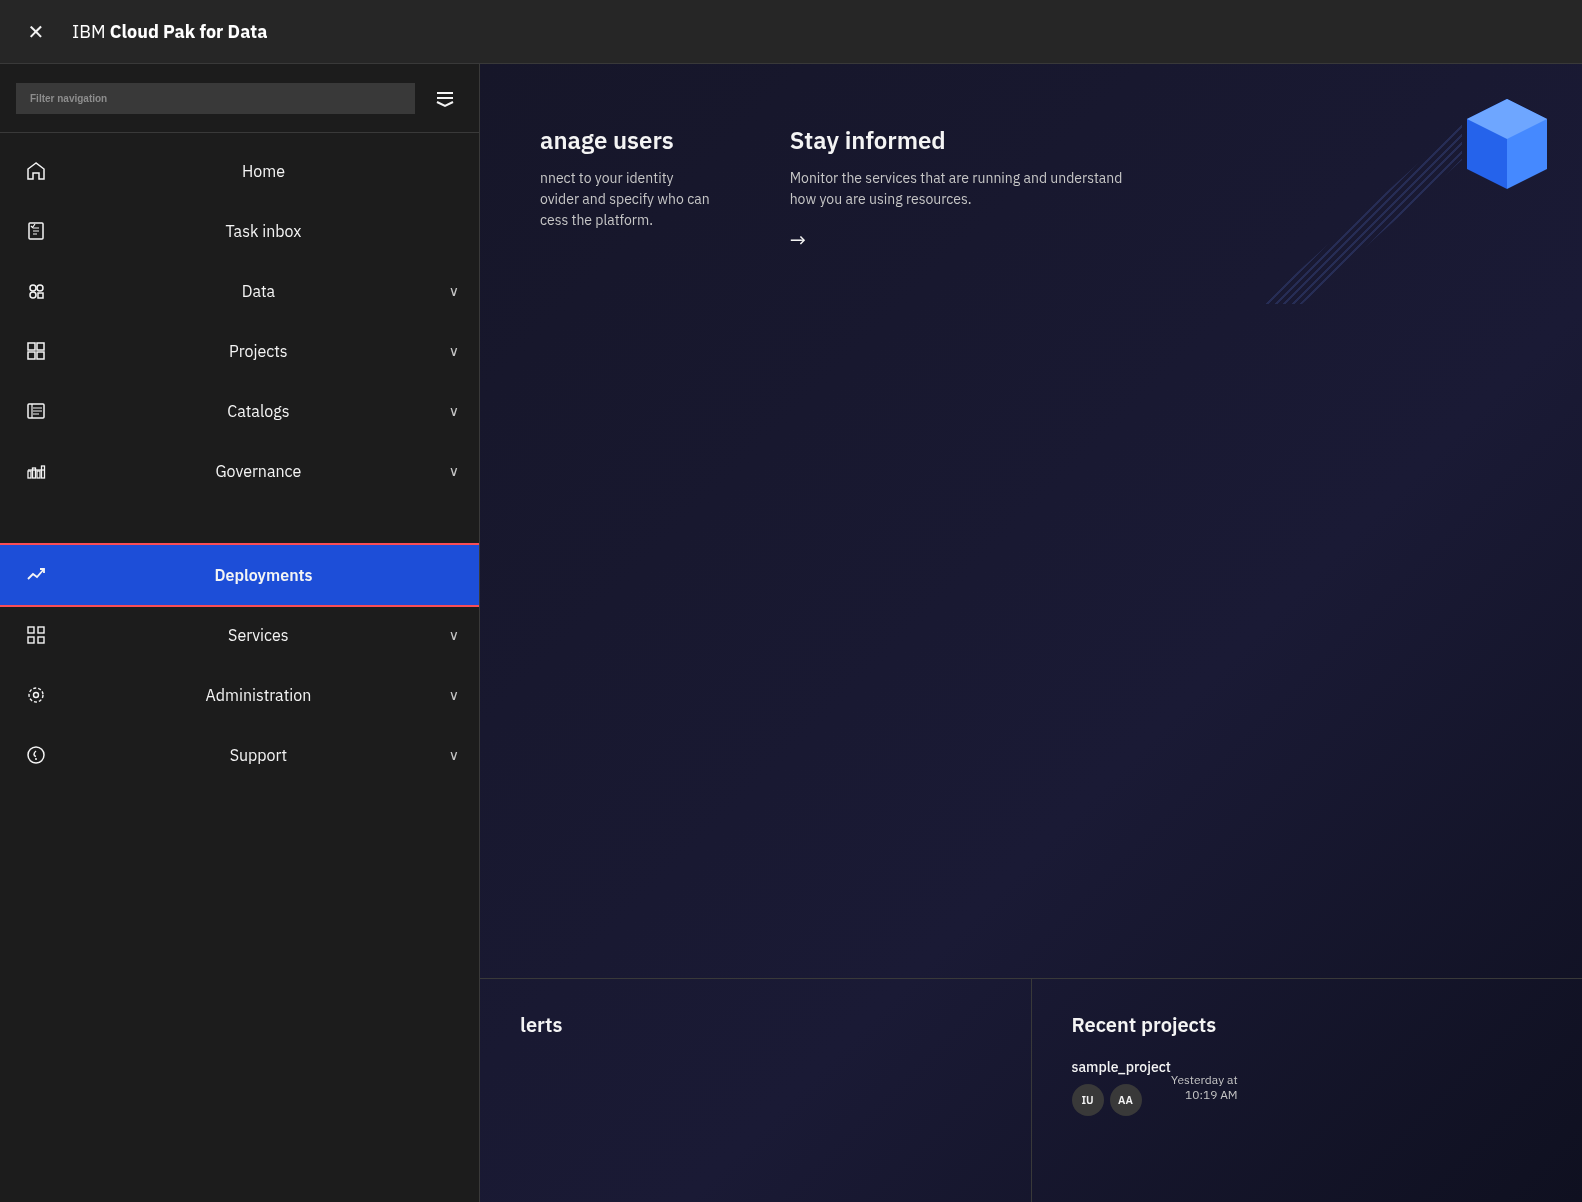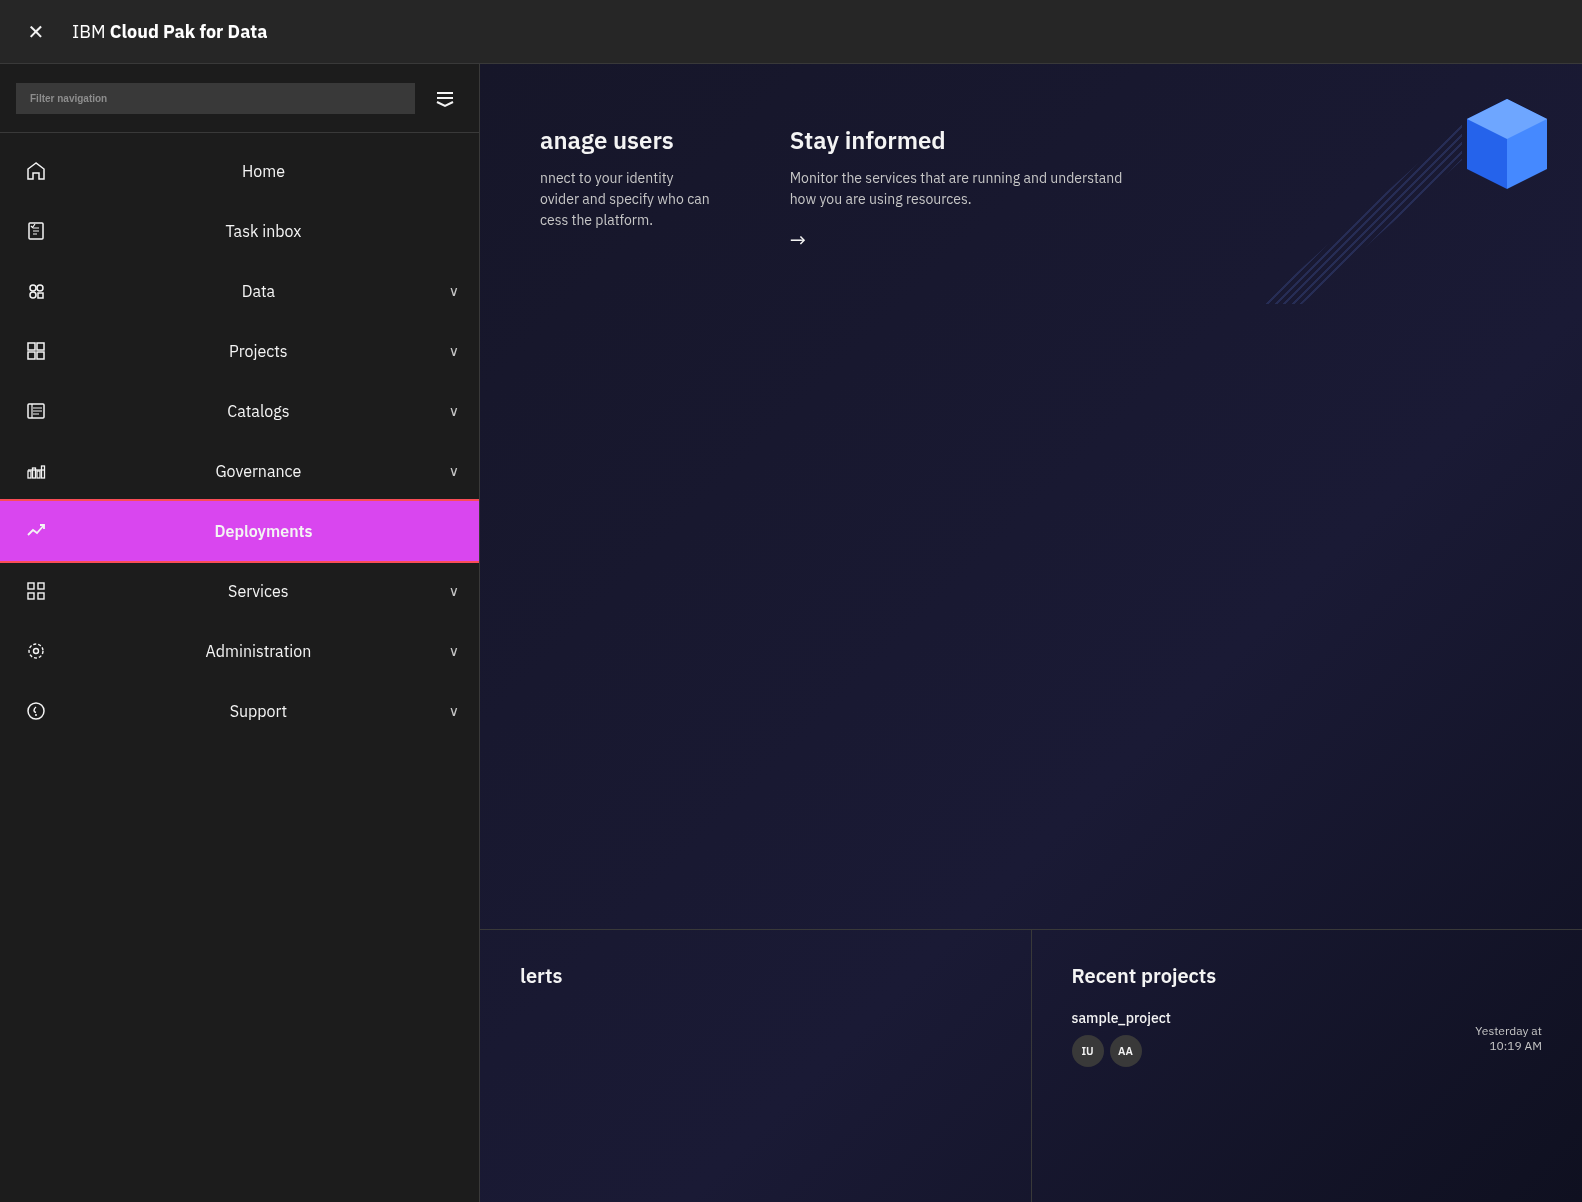--- a/index.html
+++ b/index.html
@@ -100,22 +100,23 @@
       display: flex;
       align-items: center;
       padding: 14px 20px;
       cursor: pointer;
       color: #f4f4f4;
       font-size: 16px;
       position: relative;
       user-select: none;
     }
     .nav-item.active {
-      background: #d946ef;
+      background: #1d4ed8;
       outline: 2px solid #fa4d56;
+      margin-top: 44px;
     }
     .nav-icon {
       width: 32px;
       height: 32px;
       display: flex;
       align-items: center;
       justify-content: center;
       margin-right: 16px;
       flex-shrink: 0;
       font-size: 18px;
@@ -181,21 +182,21 @@
       margin-top: 16px;
       color: #f4f4f4;
       font-size: 20px;
       cursor: pointer;
     }
 
     
     .content-bottom {
       display: flex;
       gap: 0;
-      height: 273px;
+      height: 224px;
       border-top: 1px solid #393939;
     }
 
     .bottom-card {
       flex: 1;
       padding: 32px 40px;
       border-right: 1px solid #393939;
       position: relative;
     }
     .bottom-card:last-child { border-right: none; }
@@ -216,21 +217,20 @@
     .alert-triangle {
       color: #f1c21b;
       font-size: 36px;
       vertical-align: middle;
       margin-right: 8px;
     }
 
     .project-item {
       display: flex;
       align-items: center;
-      justify-content: space-between;
       margin-bottom: 12px;
     }
     .project-name {
       font-size: 14px;
       color: #f4f4f4;
       font-weight: 500;
     }
     .project-time {
       font-size: 12px;
       color: #c6c6c6;

